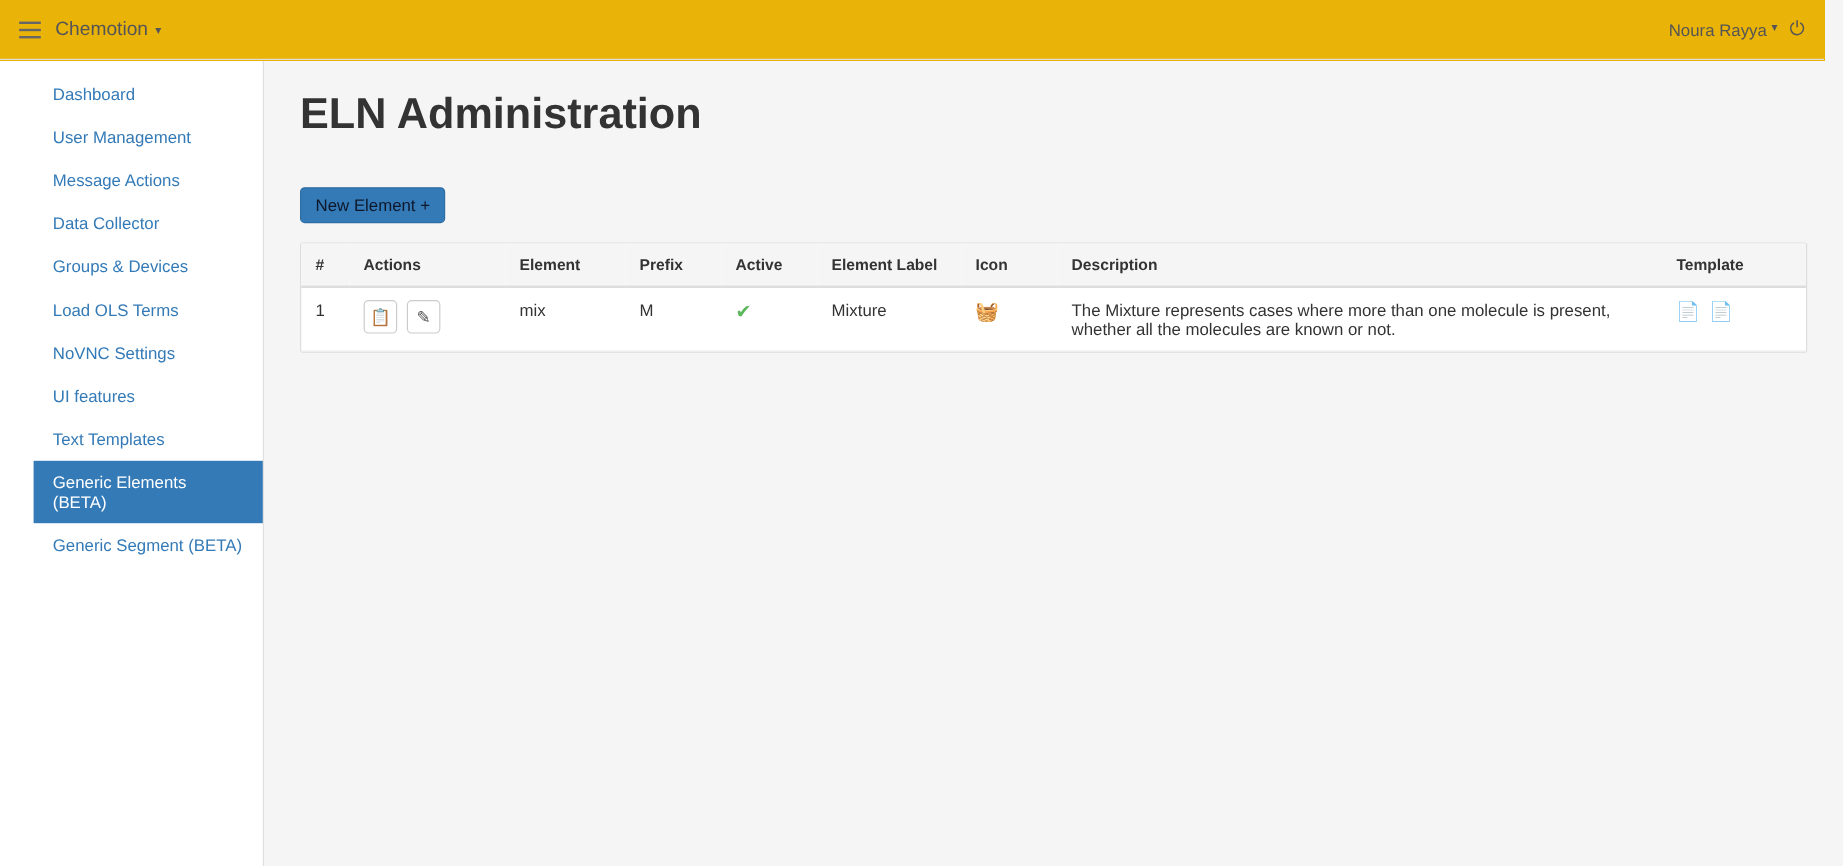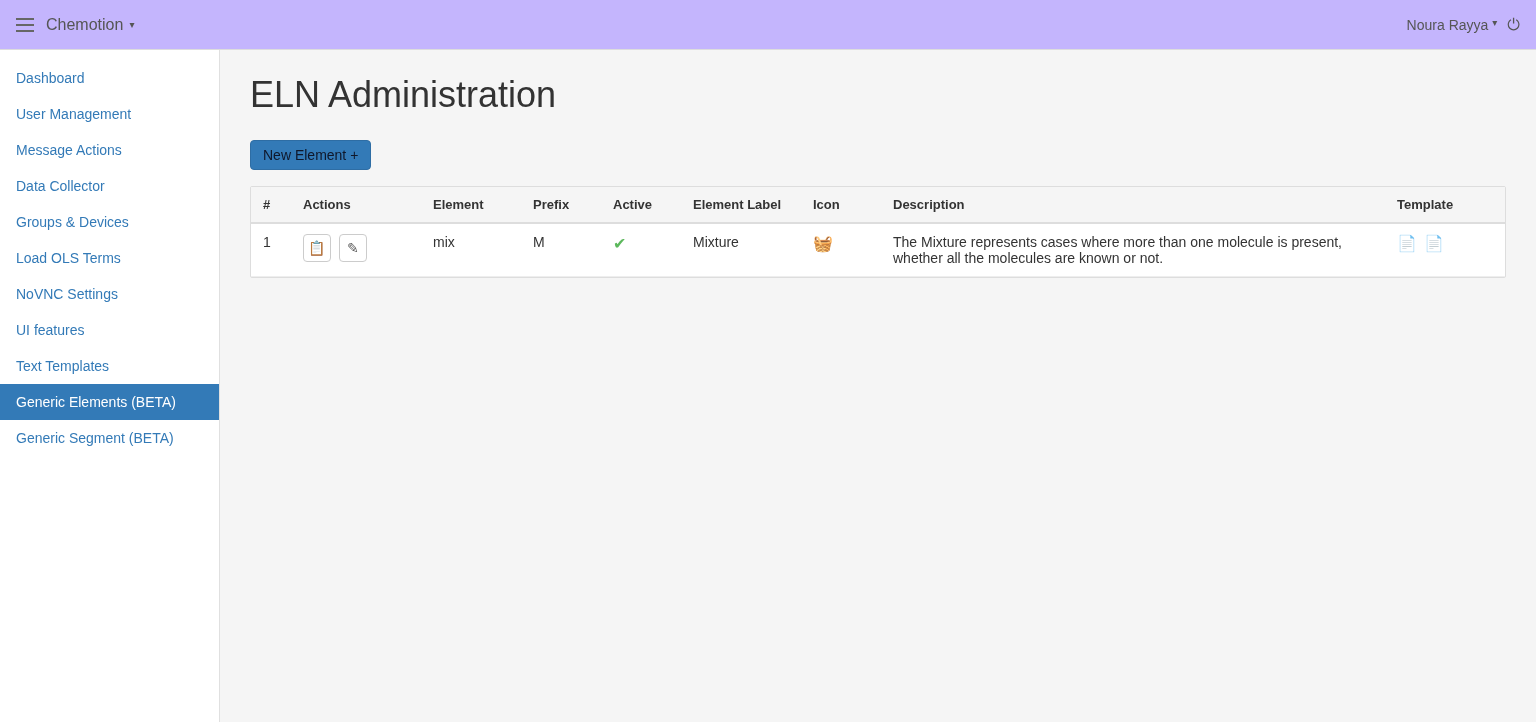--- a/index.html
+++ b/index.html
@@ -1,28 +1,28 @@
 <!DOCTYPE html>
 <html><head>
   <meta charset="utf-8">
   <style>
     * { box-sizing: border-box; margin: 0; padding: 0; }
     body { font-family: "Helvetica Neue", Arial, sans-serif; font-size: 14px; background: #f5f5f5; color: #333; }
 
     
     .navbar {
-      background: #c4b5fd;
+      background: #eab308;
       border-bottom: 1px solid #ddd;
       height: 50px;
       display: flex;
       align-items: center;
       justify-content: space-between;
       padding: 0 16px;
       position: fixed;
-      top: 0; left: 0; right: 0;
+      top: 0; left: 0; right: 16px;
       z-index: 100;
     }
     .navbar-left {
       display: flex;
       align-items: center;
       gap: 12px;
     }
     .navbar-brand {
       font-size: 16px;
       color: #555;
@@ -57,20 +57,21 @@
     }
 
     
     .sidebar {
       width: 220px;
       background: #fff;
       border-right: 1px solid #e0e0e0;
       min-height: calc(100vh - 50px);
       padding-top: 10px;
       flex-shrink: 0;
+      padding-left: 28px;
     }
     .sidebar-item {
       display: block;
       padding: 10px 16px;
       color: #337ab7;
       cursor: pointer;
       text-decoration: none;
       font-size: 14px;
     }
     .sidebar-item.active {
@@ -79,23 +80,23 @@
     }
 
     
     .main-content {
       flex: 1;
       padding: 24px 30px;
     }
 
     .page-title {
       font-size: 36px;
-      font-weight: 400;
+      font-weight: 700;
       color: #333;
-      margin-bottom: 24px;
+      margin-bottom: 40px;
     }
 
     
     .btn-primary {
       background-color: #337ab7;
       border: 1px solid #2e6da4;
       color: #0f172a;
       padding: 6px 12px;
       font-size: 14px;
       border-radius: 4px;

